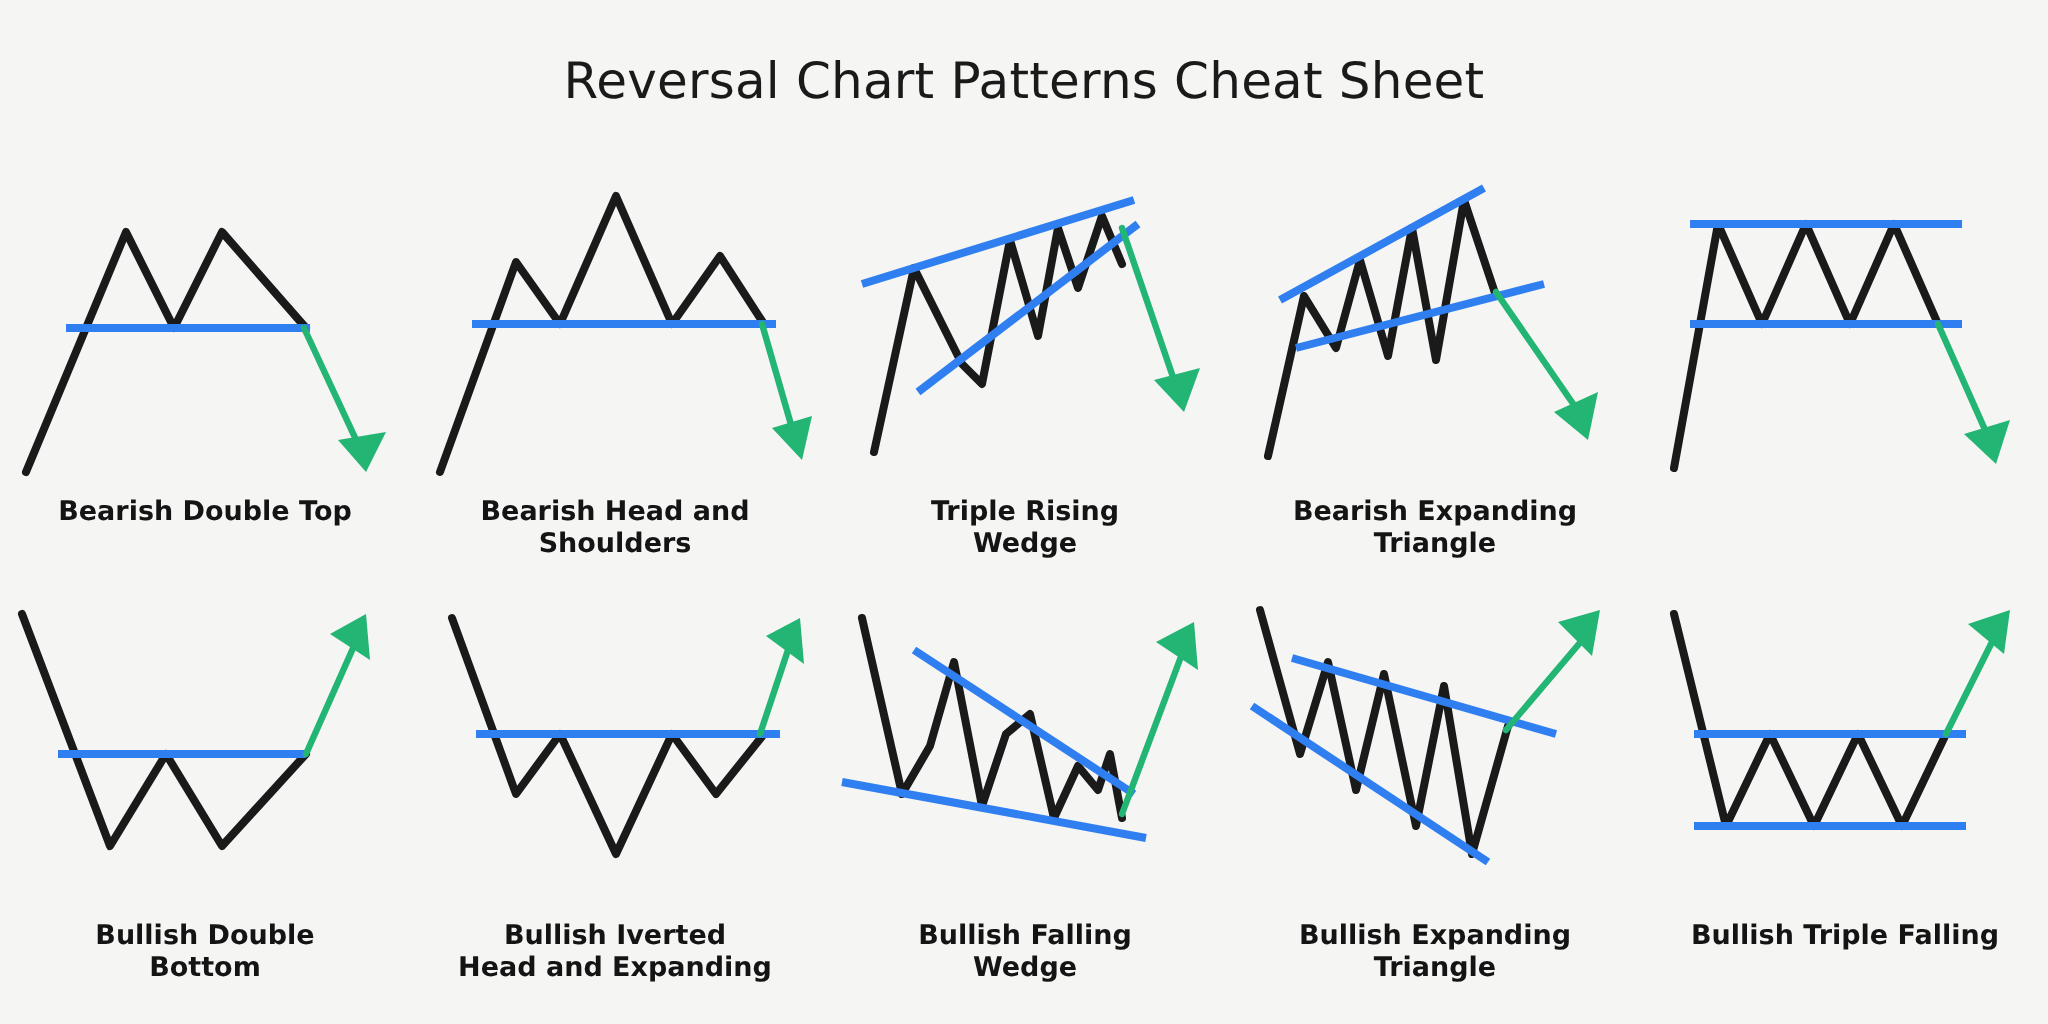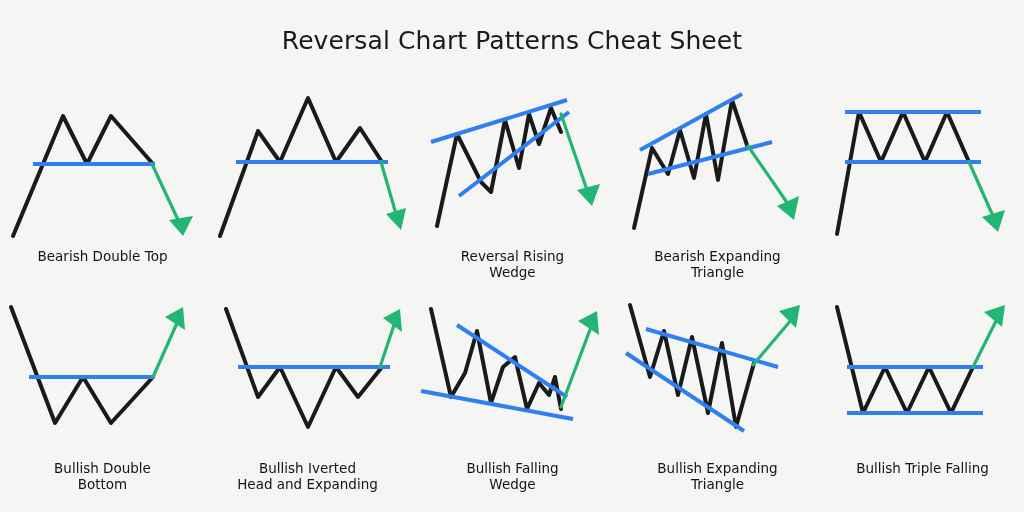--- a/index.html
+++ b/index.html
@@ -51,21 +51,21 @@
   .cell .art {
     display: block;
     width: 196px;
     height: 160px;
   }
   .cell-label {
     margin-top: 2px;
     width: 205px;
     text-align: center;
     font-size: 13.5px;
-    font-weight: normal;
+    font-weight: bold;
     line-height: 1.22;
     color: #141414;
     font-family: "DejaVu Sans", sans-serif;
     white-space: pre-line;
   }
   .row-bottom .cell-label { margin-top: 4px; }
 </style>
 </head>
 <body>
 
@@ -85,31 +85,32 @@
       <div class="cell-label">Bearish Double Top</div>
     </div>
 
     <div class="cell">
       <svg class="art" viewBox="0 0 196 160">
         <polyline points="10,150 48,45 70,76 98,12 126,76 150,42 172,76" fill="none" stroke="#1a1a1a" stroke-width="4" stroke-linecap="round" stroke-linejoin="round"></polyline>
         <line x1="26" y1="76" x2="178" y2="76" stroke="#2f7ff0" stroke-width="4" stroke-linecap="butt"></line>
         <line x1="171" y1="76" x2="186" y2="128" stroke="#22b573" stroke-width="3.2" stroke-linecap="round"></line>
         <polygon points="191,144 176,128 196,122" fill="#22b573"></polygon>
       </svg>
+      <div class="cell-label">Bearish Head and Shoulders</div>
     </div>
 
     <div class="cell">
       <svg class="art" viewBox="0 0 196 160">
         <polyline points="22,140 42,48 66,96 76,106 90,34 104,82 114,28 124,58 136,22 146,46" fill="none" stroke="#1a1a1a" stroke-width="4" stroke-linecap="round" stroke-linejoin="round"></polyline>
         <line x1="16" y1="56" x2="152" y2="14" stroke="#2f7ff0" stroke-width="4" stroke-linecap="butt"></line>
         <line x1="44" y1="110" x2="154" y2="26" stroke="#2f7ff0" stroke-width="4" stroke-linecap="butt"></line>
         <line x1="146" y1="28" x2="172" y2="104" stroke="#22b573" stroke-width="3.2" stroke-linecap="round"></line>
         <polygon points="177,120 162,104 185,98" fill="#22b573"></polygon>
       </svg>
-      <div class="cell-label">Reversal Rising
+      <div class="cell-label">Triple Rising
 Wedge</div>
     </div>
 
     <div class="cell">
       <svg class="art" viewBox="0 0 196 160">
         <polyline points="14,142 32,62 48,88 60,44 74,92 86,28 98,94 112,14 128,62" fill="none" stroke="#1a1a1a" stroke-width="4" stroke-linecap="round" stroke-linejoin="round"></polyline>
         <line x1="20" y1="64" x2="122" y2="8" stroke="#2f7ff0" stroke-width="4" stroke-linecap="butt"></line>
         <line x1="28" y1="88" x2="152" y2="56" stroke="#2f7ff0" stroke-width="4" stroke-linecap="butt"></line>
         <line x1="128" y1="60" x2="168" y2="118" stroke="#22b573" stroke-width="3.2" stroke-linecap="round"></line>
         <polygon points="174,134 157,120 179,110" fill="#22b573"></polygon>

